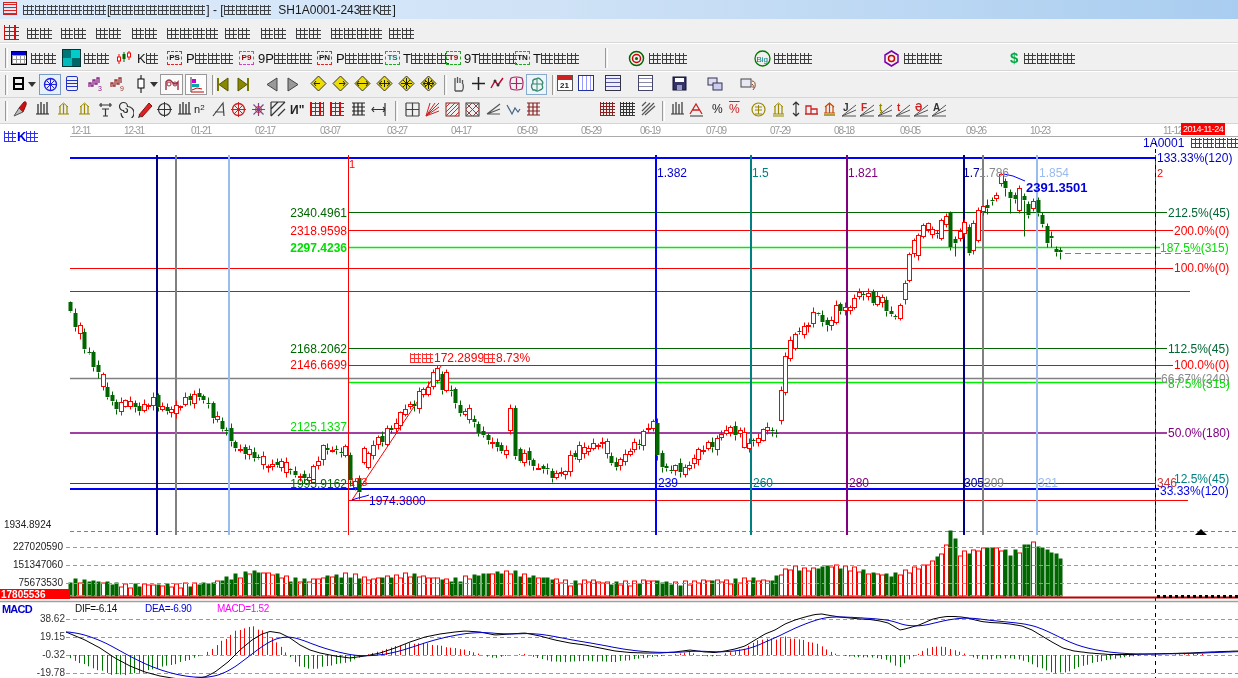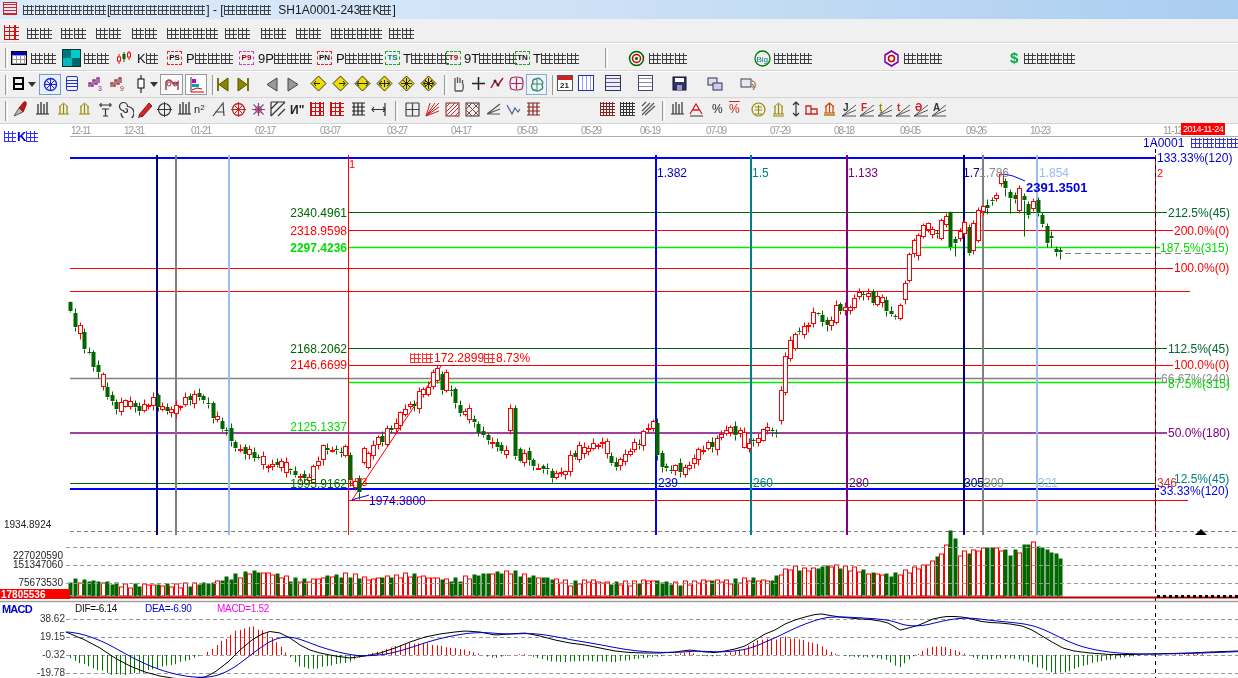--- a/index.html
+++ b/index.html
@@ -1508,21 +1508,21 @@
 <span class="ab num" style="right:891px;top:241px;color:#00dd00;font-size:12px;font-weight:bold;">2297.4236</span>
 <span class="ab num" style="right:891px;top:342px;color:#006600;font-size:12px;">2168.2062</span>
 <span class="ab num" style="right:891px;top:358px;color:#ff0000;font-size:12px;">2146.6699</span>
 <span class="ab num" style="right:891px;top:376px;color:#00dd00;font-size:12px;margin-top:44px;">2125.1337</span>
 <span class="ab num" style="right:891px;top:477px;color:#006600;font-size:12px;">1995.9162</span>
 <span class="ab num" style="left:4px;top:519px;color:#222;font-size:10px;">1934.8924</span>
 <span class="ab" style="left:410px;top:351px;color:#ff0000;font-size:12px"><i class="c"></i><i class="c"></i>172.2899<i class="c"></i>8.73%</span>
 <span class="ab num" style="left:369px;top:494px;color:#0000dd;font-size:12px;text-align:center;">1974.3800</span>
 <span class="ab num" style="left:657px;top:166px;color:#0000cc;font-size:12px;">1.382</span>
 <span class="ab num" style="left:752px;top:166px;color:#008080;font-size:12px;">1.5</span>
-<span class="ab num" style="left:848px;top:166px;color:#800080;font-size:12px;">1.133</span>
+<span class="ab num" style="left:848px;top:166px;color:#800080;font-size:12px;">1.821</span>
 <span class="ab num" style="left:963px;top:166px;color:#000099;font-size:12px;">1.7</span>
 <span class="ab num" style="left:979px;top:166px;color:#888888;font-size:12px;">1.786</span>
 <span class="ab num" style="left:1039px;top:166px;color:#99bbee;font-size:12px;">1.854</span>
 <span class="ab num" style="left:1026px;top:180px;color:#0000dd;font-size:13px;font-weight:bold">2391.3501</span>
 <span class="ab num" style="left:349px;top:158px;color:#ff0000;font-size:11px;">1</span>
 <span class="ab num" style="left:1157px;top:167px;color:#ff0000;font-size:11px;">2</span>
 <span class="ab num" style="left:349px;top:476px;color:#ff0000;font-size:11px;">173</span>
 <span class="ab num" style="left:658px;top:476px;color:#0000ee;font-size:12px;">239</span>
 <span class="ab num" style="left:753px;top:476px;color:#008080;font-size:12px;">260</span>
 <span class="ab num" style="left:849px;top:476px;color:#800080;font-size:12px;">280</span>
@@ -1536,21 +1536,21 @@
 <span class="ab num" style="left:1174px;top:224px;color:#ff0000;font-size:12px;">200.0%(0)</span>
 <span class="ab num" style="left:1160px;top:241px;color:#00dd00;font-size:12px;">187.5%(315)</span>
 <span class="ab num" style="left:1174px;top:261px;color:#ff0000;font-size:12px;">100.0%(0)</span>
 <span class="ab num" style="left:1168px;top:342px;color:#006633;font-size:12px;">112.5%(45)</span>
 <span class="ab num" style="left:1174px;top:358px;color:#ff0000;font-size:12px;">100.0%(0)</span>
 <span class="ab num" style="left:1161px;top:372px;color:#888888;font-size:12px;">66.67%(240)</span>
 <span class="ab num" style="left:1168px;top:377px;color:#00dd00;font-size:12px;">87.5%(315)</span>
 <span class="ab num" style="left:1168px;top:426px;color:#800080;font-size:12px;">50.0%(180)</span>
 <span class="ab num" style="left:1174px;top:472px;color:#008080;font-size:12px;">12.5%(45)</span>
 <span class="ab num" style="left:1160px;top:484px;color:#0000ee;font-size:12px;">33.33%(120)</span>
-<span class="ab num" style="right:1175px;top:541px;color:#222;font-size:10px;margin-top:9px;">227020590</span>
+<span class="ab num" style="right:1175px;top:541px;color:#222;font-size:10px;">227020590</span>
 <span class="ab num" style="right:1175px;top:559px;color:#222;font-size:10px;">151347060</span>
 <span class="ab num" style="right:1175px;top:577px;color:#222;font-size:10px;">75673530</span>
 <span class="ab" style="left:1px;top:589px;color:#fff;font-size:10px;font-weight:bold">17805536</span>
 <span class="ab num" style="left:2px;top:603px;color:#0000cc;font-size:11px;font-weight:bold;letter-spacing:-0.8px">MACD</span>
 <span class="ab num" style="left:75px;top:603px;color:#111;font-size:10px;letter-spacing:-0.3px">DIF=-6.14</span>
 <span class="ab num" style="left:145px;top:603px;color:#0000dd;font-size:10px;letter-spacing:-0.3px">DEA=-6.90</span>
 <span class="ab num" style="left:217px;top:603px;color:#ff00ff;font-size:10px;letter-spacing:-0.3px">MACD=1.52</span>
 <span class="ab num" style="right:1173px;top:613px;color:#333;font-size:10px;">38.62</span>
 <span class="ab num" style="right:1173px;top:631px;color:#333;font-size:10px;">19.15</span>
 <span class="ab num" style="right:1173px;top:649px;color:#333;font-size:10px;">-0.32</span>

